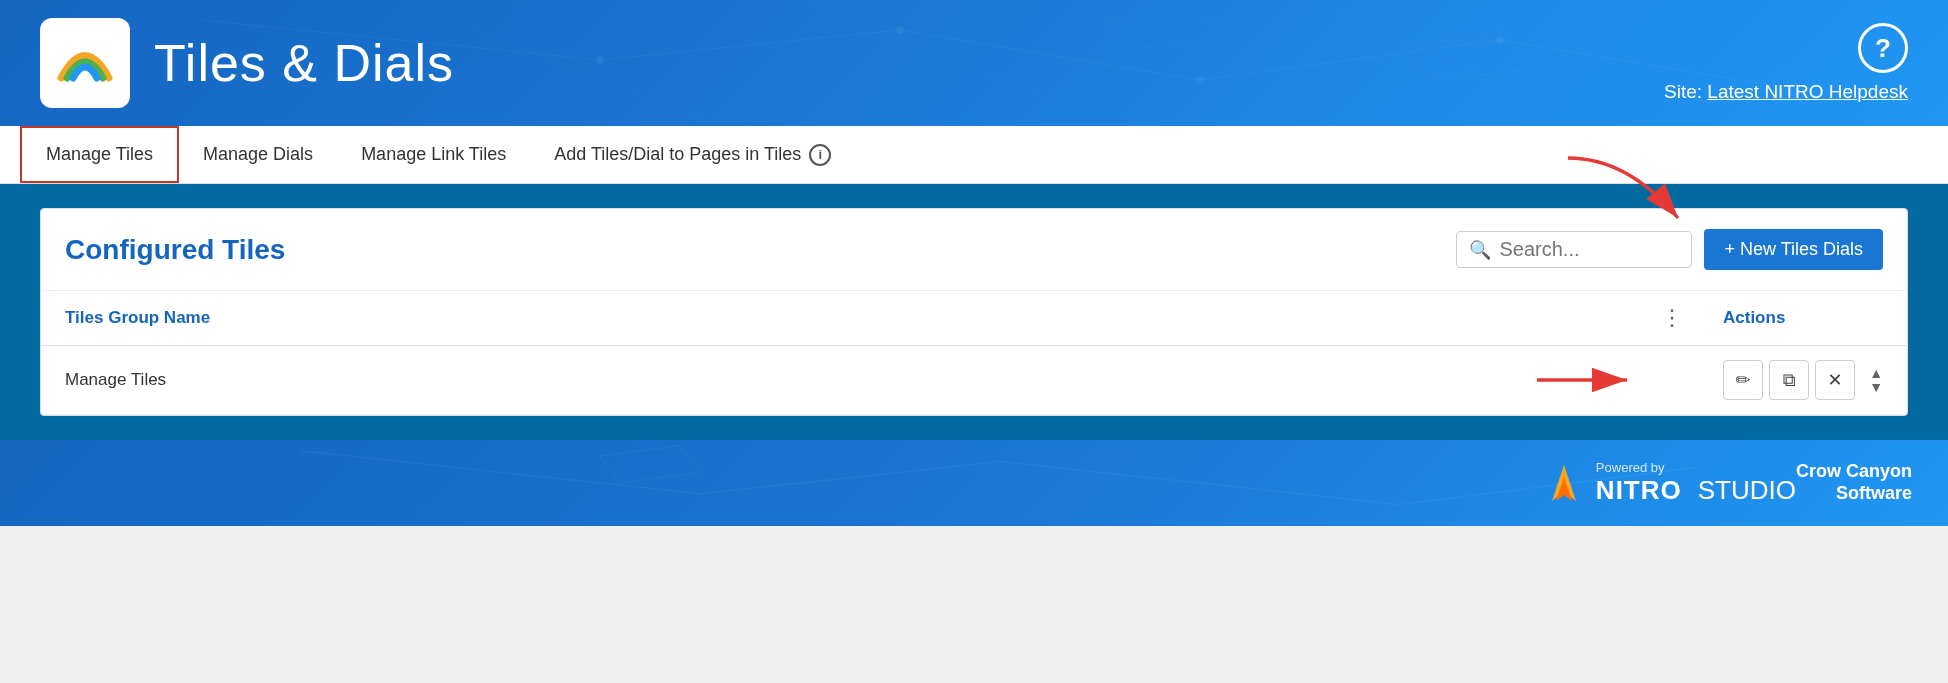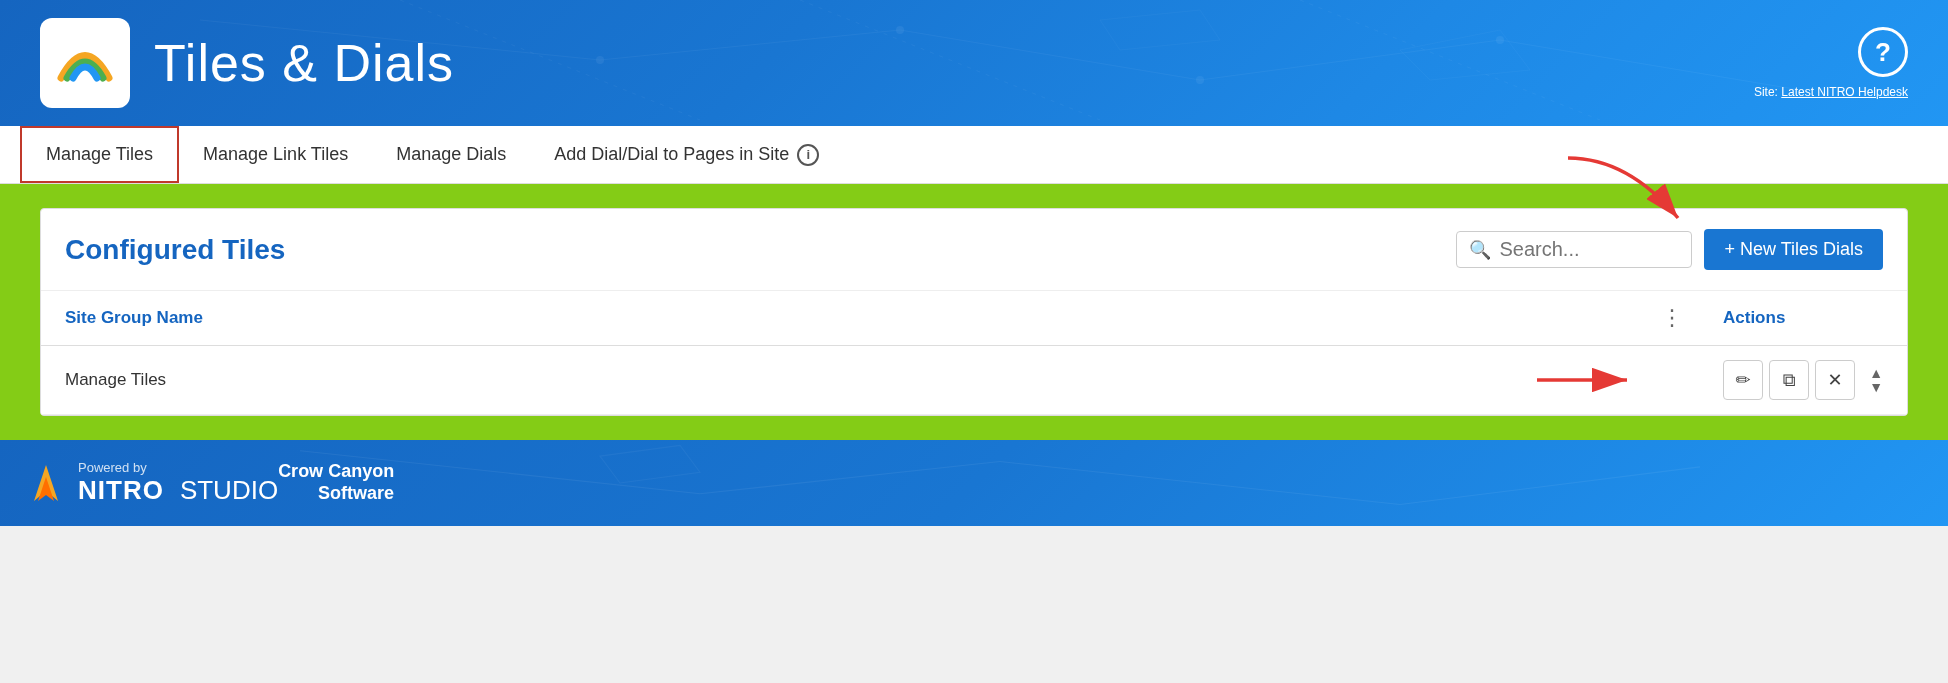--- a/index.html
+++ b/index.html
@@ -59,21 +59,21 @@
       align-items: center;
       justify-content: center;
       color: white;
       font-size: 26px;
       font-weight: bold;
       cursor: pointer;
       margin-bottom: 8px;
     }
     .site-link {
       color: white;
-      font-size: 12px;
+      font-size: 19px;
     }
     .site-link a {
       color: white;
       text-decoration: underline;
     }
 
     
     .nav-tabs {
       background: white;
       border-bottom: 1px solid #ddd;
@@ -114,21 +114,21 @@
       align-items: center;
       justify-content: center;
       font-size: 13px;
       font-weight: bold;
       color: #555;
     }
 
     
     .main-content {
       padding: 24px 40px;
-      background: #84cc16;
+      background: #0369a1;
     }
     .card {
       background: white;
       border: 1px solid #ddd;
       border-radius: 4px;
       overflow: hidden;
     }
     .card-header {
       padding: 20px 24px;
       display: flex;
@@ -246,24 +246,24 @@
     .scroll-arrow {
       font-size: 14px;
       color: #666;
       cursor: pointer;
       line-height: 1;
     }
 
     
     .footer {
       background: linear-gradient(135deg, #1565c0 0%, #1976d2 50%, #2196f3 100%);
-      padding: 20px 24px;
-      display: flex;
-      align-items: center;
-      justify-content: flex-start;
+      padding: 20px 36px;
+      display: flex;
+      align-items: center;
+      justify-content: flex-end;
       min-height: 80px;
       position: relative;
       overflow: hidden;
     }
     .footer-left {
       display: flex;
       align-items: center;
       gap: 10px;
     }
     .footer-nitro {
@@ -354,24 +354,24 @@
     <div class="help-circle">?</div>
     <div class="site-link">
       <span>Site:</span>
       <a href="#">Latest NITRO Helpdesk</a>
     </div>
   </div>
 </div>
 
 <div class="nav-tabs">
   <button class="nav-tab active">Manage Tiles</button>
+  <button class="nav-tab">Manage Dials</button>
   <button class="nav-tab">Manage Link Tiles</button>
-  <button class="nav-tab">Manage Dials</button>
   <div class="nav-tab-info">
-    <span>Add Dial/Dial to Pages in Site</span>
+    <span>Add Tiles/Dial to Pages in Tiles</span>
     <span class="info-icon">i</span>
   </div>
 </div>
 
 <div class="main-content">
   <div class="card-wrapper">
 
     <svg class="red-arrow-new" width="160" height="100" viewBox="0 0 160 100">
       <defs>
         <marker id="arrowhead" markerWidth="10" markerHeight="7" refX="10" refY="3.5" orient="auto">
@@ -388,21 +388,21 @@
         <div class="card-header-right">
           <div class="search-wrapper">
             <span class="search-icon">🔍</span>
             <input class="search-input" type="text" placeholder="Search..." style="">
           </div>
           <button class="new-group-btn">+ New Tiles Dials</button>
         </div>
       </div>
 
       <div class="table-header">
-        <span class="col-name">Site Group Name</span>
+        <span class="col-name">Tiles Group Name</span>
         <span class="col-dots">⋮</span>
         <span class="col-actions">Actions</span>
       </div>
 
       <div class="table-row" style="position:relative;">
 
         <svg style="position:absolute; right:260px; top:50%; transform:translateY(-50%); pointer-events:none;" width="120" height="40" viewBox="0 0 120 40">
           <defs>
             <marker id="arrowhead2" markerWidth="10" markerHeight="7" refX="10" refY="3.5" orient="auto">
               <polygon points="0 0, 10 3.5, 0 7" fill="#e53935"></polygon>

